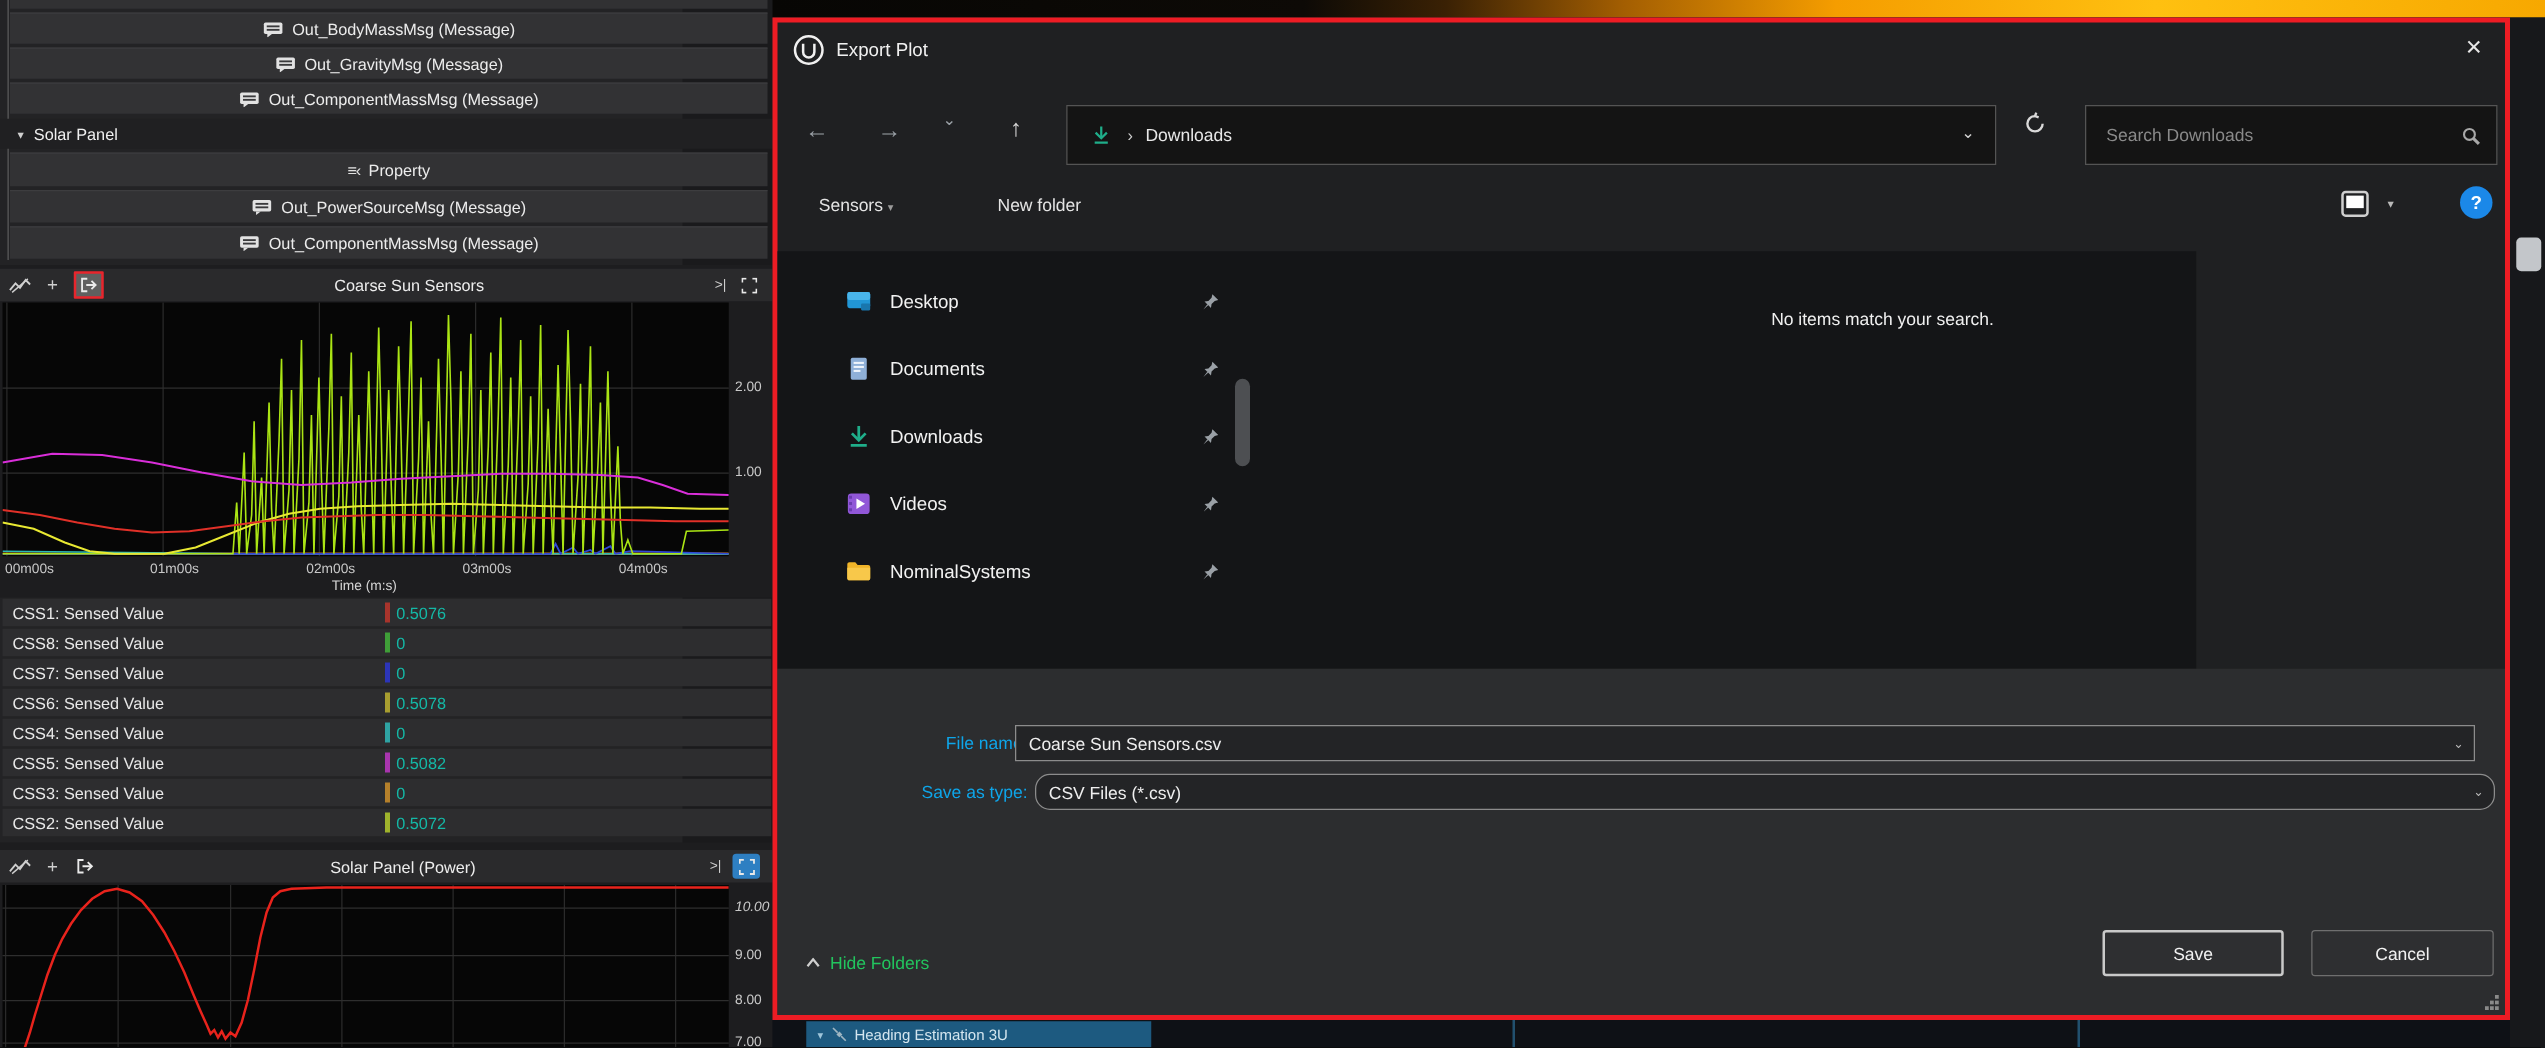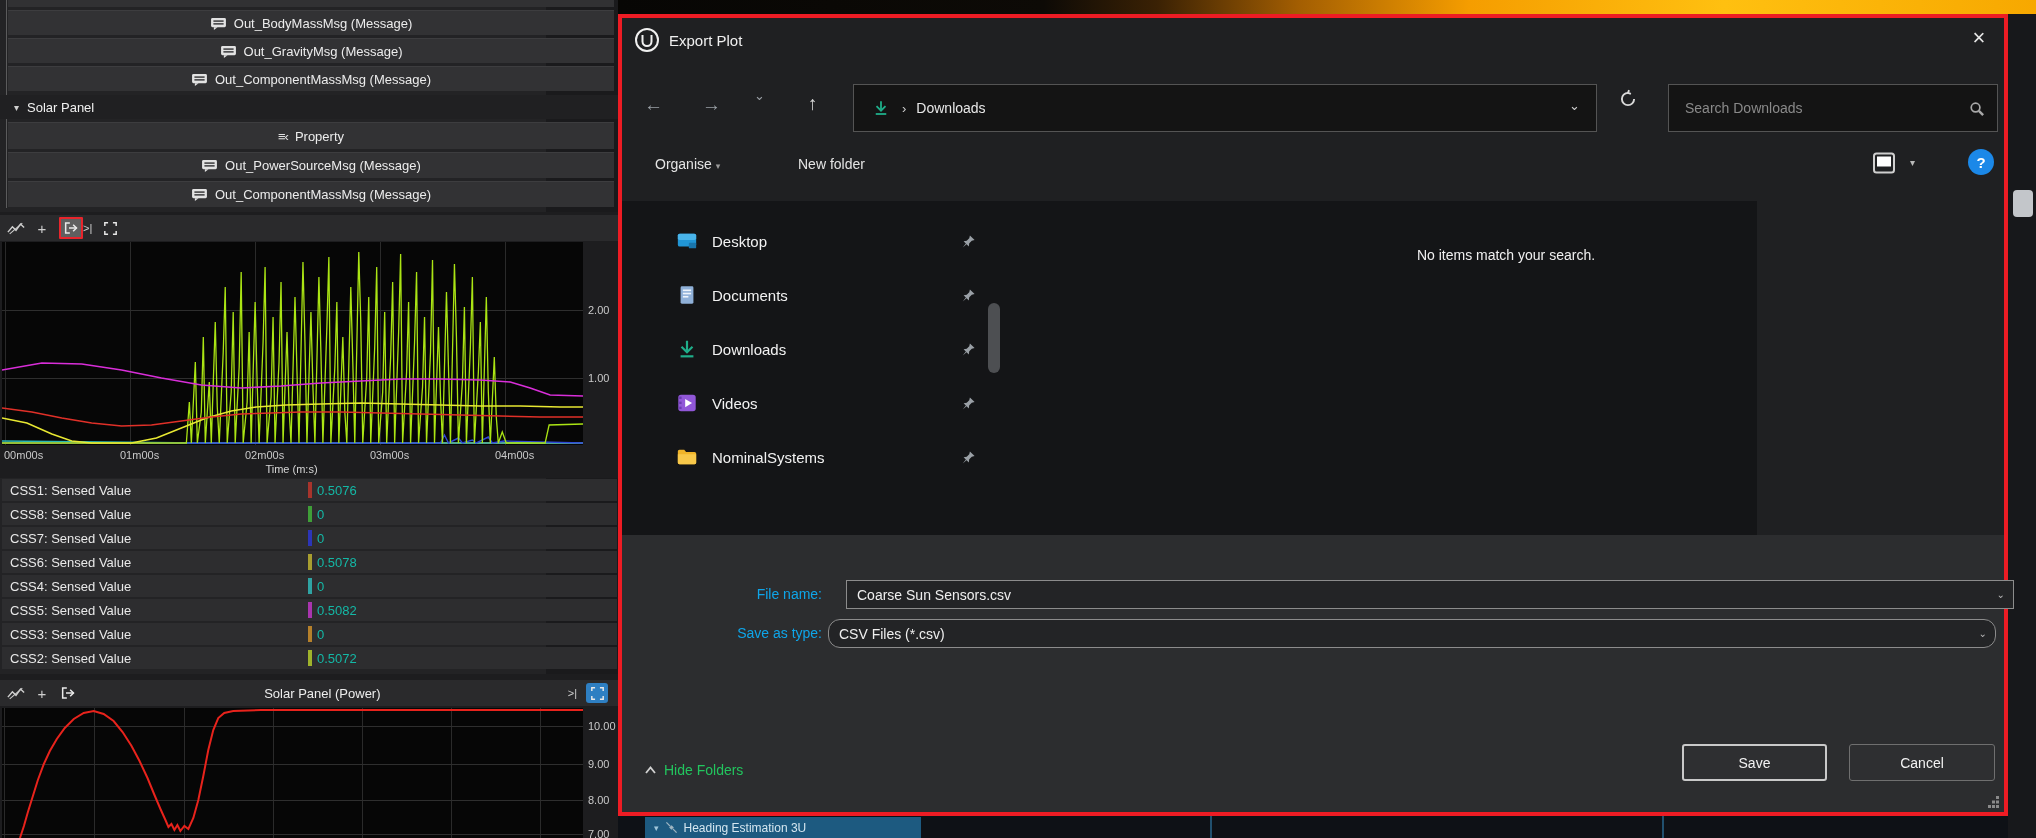--- a/index.html
+++ b/index.html
@@ -207,20 +207,21 @@
                 <use href="#sym-trend"></use>
               </svg>
             </span>
           <span class="hi" style="color:#cfcfcf;font-size:15px;">+</span>
           <span class="hi export-hl">
               <svg width="15" height="14">
                 <use href="#sym-export"></use>
               </svg>
             </span>
         </div>
+        <span class="head-title">Coarse Sun Sensors</span>
         <div class="head-right">
           <span>&gt;|</span>
           <span class="hi">
               <svg width="13" height="13">
                 <use href="#sym-expand"></use>
               </svg>
             </span>
         </div>
       </div>
 
@@ -342,21 +343,21 @@
         <div class="gridv" style="left:538px;"></div>
         <div class="gridh" style="top:18px;"></div>
           <div class="gridh" style="top:56px;"></div>
         <div class="gridh" style="top:92px;"></div>
           <div class="gridh" style="top:126px;"></div>
         <svg width="581" height="130" viewBox="0 0 583 130" preserveAspectRatio="none" style="position:absolute;left:0;top:0;">
           <polyline fill="none" stroke-width="2" points="18,130 22,118 26,104 31,88 36,72 42,56 48,43 55,31 63,20 72,11 82,5 92,3 102,6 112,13 121,24 130,38 138,53 146,70 153,87 159,101 164,112 167,119 170,116 173,122 176,117 179,123 183,118 187,121 192,110 197,92 202,68 207,42 212,22 217,10 223,5 232,3 260,2 583,2" stroke="#e8231c"></polyline>
         </svg>
       </div>
 
-      <div class="abs tick" style="left:588px;top:46px;">10.00</div>
+      <div class="abs tick" style="left:588px;top:46px;font-style:italic;">10.00</div>
       <div class="abs tick" style="left:588px;top:84px;">9.00</div>
       <div class="abs tick" style="left:588px;top:120px;">8.00</div>
       <div class="abs tick" style="left:588px;top:154px;">7.00</div>
     </div>
   </div>
 
   <div class="abs" style="left:618px;top:0;width:1418px;height:14px;
               background:linear-gradient(90deg,#070604 0%,#0d0a06 30%,#3a2104 38%,#a35e02 48%,#f59d00 60%,#ffc010 78%,#f7a800 100%);"></div>
 
   <div class="abs" style="left:2008px;top:14px;width:28px;height:824px;background:#17181b;">
@@ -411,21 +412,21 @@
         <span style="margin-left:auto;margin-right:12px;">
           <svg width="17" height="17">
               <use href="#sym-search"></use>
             </svg>
         </span>
       </div>
     </div>
 
     <div class="abs" style="left:0;top:122px;width:1382px;height:60px;">
       <span class="abs toolbar-txt" style="left:33px;top:16px;">
-        <span>Organise</span>
+        <span>Sensors</span>
         <span style="font-size:9px;color:#9a9a9a;">▾</span>
       </span>
       <span class="abs toolbar-txt" style="left:176px;top:16px;">New folder</span>
       <span class="abs" style="left:1250px;top:12px;">
         <svg width="24" height="22">
             <use href="#sym-view"></use>
           </svg>
       </span>
       <span class="abs" style="left:1288px;top:17px;color:#b9b9b9;font-size:10px;">▾</span>
       <span class="abs" style="left:1346px;top:9px;width:26px;height:26px;border-radius:50%;background:#1b88e8;
@@ -488,21 +489,21 @@
             </svg>
           </div>
 
       </div>
       <div class="abs" style="left:366px;top:102px;width:12px;height:70px;background:#4d4f52;border-radius:6px;"></div>
       <div class="abs" style="left:386px;top:46px;width:996px;text-align:center;color:#f0f0f0;font-size:14px;">No items match your search.</div>
     </div>
 
     <div class="abs bottom-panel">
       <div class="abs fld-label" style="left:0;top:51px;width:200px;">File name:</div>
-      <div class="abs combo" style="left:224px;top:45px;width:1166px;height:27px;gap:37px;">
+      <div class="abs combo" style="left:190px;top:45px;width:1166px;height:27px;gap:37px;">
         <span style="margin-left:10px;">Coarse Sun Sensors.csv</span>
         <span class="chev">⌄</span>
       </div>
 
       <div class="abs fld-label" style="left:0;top:90px;width:200px;">Save as type:</div>
       <div class="abs combo" style="left:206px;top:84px;width:1166px;height:27px;border-radius:12px;">
         <span style="margin-left:10px;">CSV Files (*.csv)</span>
         <span class="chev">⌄</span>
       </div>
 

